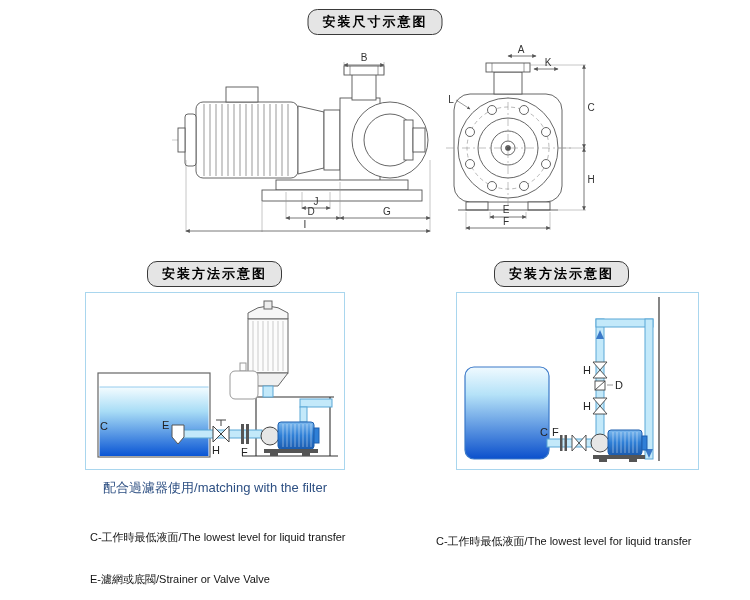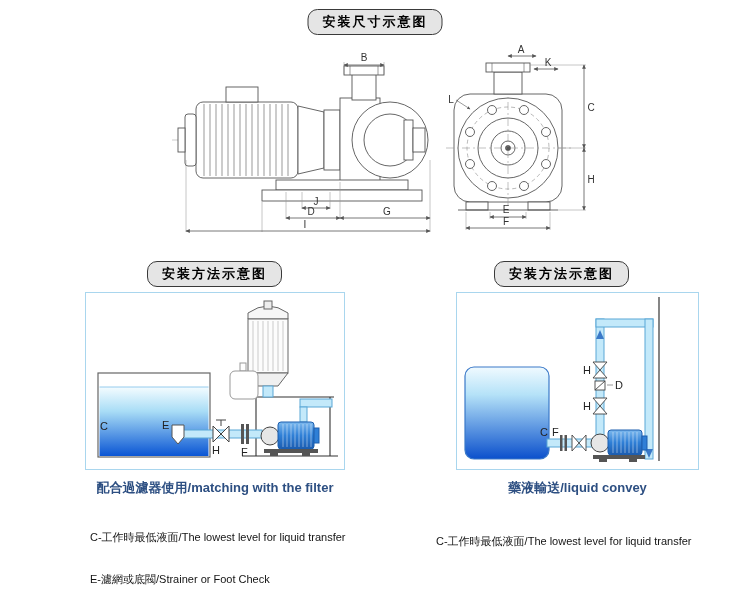--- a/index.html
+++ b/index.html
@@ -6,21 +6,21 @@
   html,body { background:#fff; }
   body { font-family:"Liberation Sans","DejaVu Sans",sans-serif; }
   .page { position:relative; width:750px; height:600px; background:#fff; overflow:hidden; }
   .titlebox {
     position:absolute; border:1px solid #3a3a3a; border-radius:10px; background:#e5e5e5;
     padding:3px 14px; font-size:13px; font-weight:bold; letter-spacing:2px; color:#000;
     white-space:nowrap;
   }
   .titlebox.top { left:50%; transform:translateX(-50%); top:9px; }
   .diagram-box { position:absolute; border:1px solid #a9d6ee; background:#fff; }
-  .caption { position:absolute; text-align:center; color:#2d4f82; font-weight:bold; font-size:13px; }
+  .caption { position:absolute; text-align:center; color:#2d4f82; font-weight:normal; font-size:13px; }
   .legend { position:absolute; font-size:11px; color:#141414; white-space:pre-wrap; }
   .legend-left div { line-height:18px; }
   .legend-right div { line-height:21px; }
   svg text { user-select:none; }
 </style>
 </head>
 <body>
 
 <div class="page">
 
@@ -256,25 +256,24 @@
         <text x="126" y="81">H</text>
         <text x="158" y="96">D</text>
         <text x="126" y="117">H</text>
         <text x="83" y="143">C</text>
         <text x="95" y="143">F</text>
       </g>
     </svg>
   </div>
 
   <div class="caption" style="left:85px; top:479px; width:260px;">配合過濾器使用/matching with the filter</div>
-  <div class="caption" style="left:456px; top:479px; width:243px;">藥液輸送/liquid convey</div>
 
   <div class="legend legend-left" style="left:90px; top:504px;">
     <div>C-工作時最低液面/The lowest level for liquid transfer</div>
-    <div>E-濾網或底閥/Strainer or Foot Check</div>
+    <div>E-濾網或底閥/Strainer or Valve Valve</div>
     
     
   </div>
   <div class="legend legend-right" style="left:436px; top:507px;">
     <div>C-工作時最低液面/The lowest level for liquid transfer</div>
   </div>
 
 </div>
 
 </body></html>

